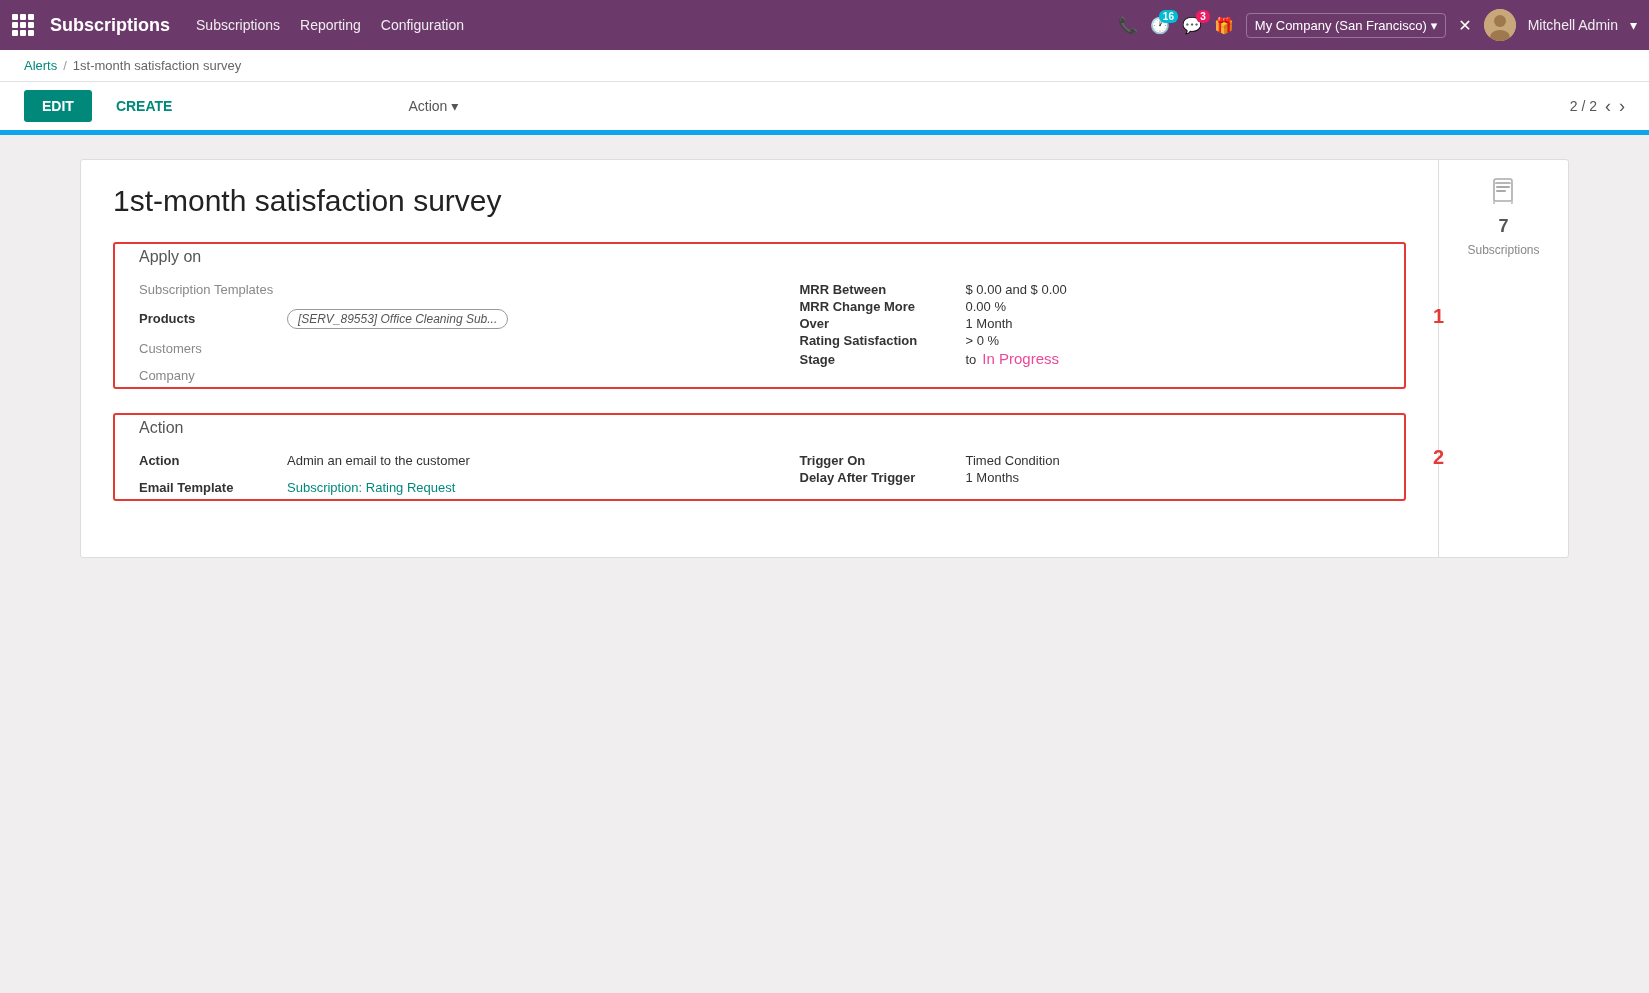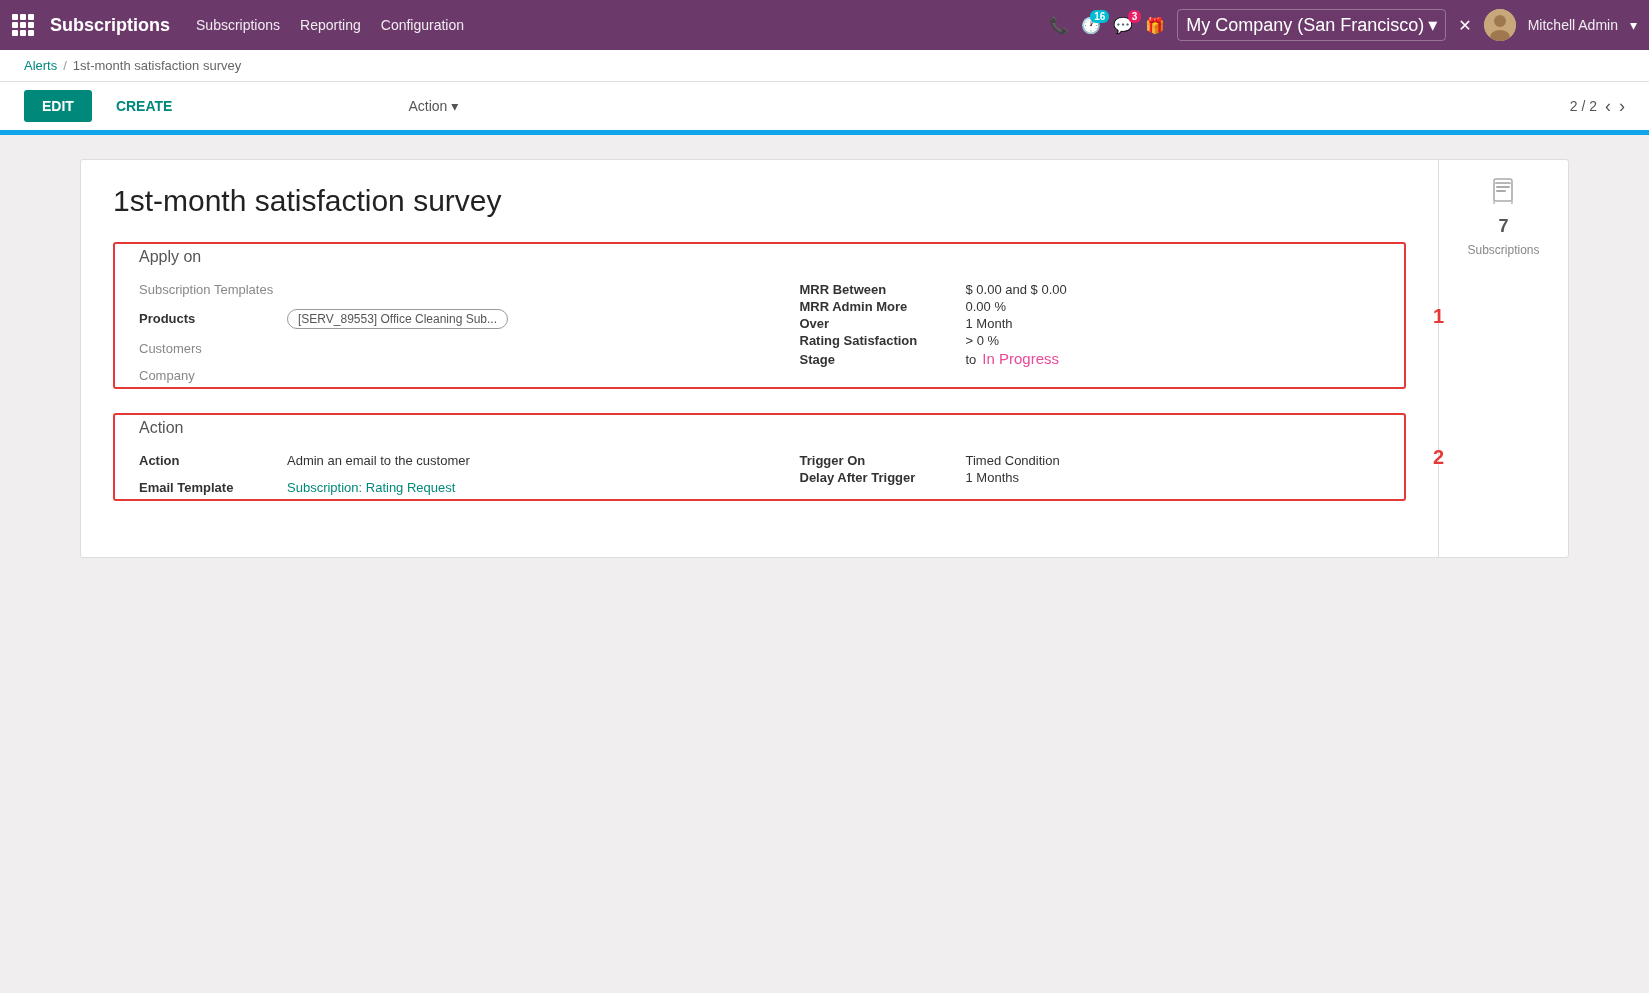--- a/index.html
+++ b/index.html
@@ -21,21 +21,21 @@
     .topnav-icons { display: flex; align-items: center; gap: 12px; }
     .topnav-icon { color: #fff; cursor: pointer; font-size: 16px; position: relative; }
     .badge {
       position: absolute; top: -6px; right: -8px;
       background: #00bcd4; color: #fff; border-radius: 6px;
       font-size: 10px; padding: 1px 4px; font-weight: bold;
     }
     .badge-msg { background: #e91e63; }
     .company-selector {
       color: #fff; cursor: pointer; display: flex; align-items: center; gap: 4px;
-      border: 1px solid rgba(255,255,255,0.3); border-radius: 4px; padding: 4px 8px; font-size: 18px;
+      border: 1px solid rgba(255,255,255,0.3); border-radius: 4px; padding: 4px 8px; font-size: 13px;
     }
     .user-avatar {
       width: 32px; height: 32px; border-radius: 50%; background: #c8a87a;
       display: flex; align-items: center; justify-content: center; overflow: hidden;
       cursor: pointer;
     }
     .grid-icon { display: grid; grid-template-columns: repeat(3,6px); gap: 2px; cursor: pointer; }
     .grid-icon span { width: 6px; height: 6px; background: #fff; border-radius: 1px; display: block; }
 
     
@@ -108,21 +108,21 @@
       display: grid; grid-template-columns: 1fr 1fr; gap: 0;
     }
     .field-group { display: flex; flex-direction: column; gap: 12px; }
     .field-row { display: flex; align-items: baseline; gap: 8px; }
     .field-label { color: #888; font-size: 13px; min-width: 140px; }
     .field-label-bold { color: #333; font-size: 13px; font-weight: bold; min-width: 140px; }
     .field-value { color: #333; font-size: 13px; }
     .field-value-link { color: #00897b; font-size: 13px; cursor: pointer; text-decoration: none; }
     .field-value-badge {
       border: 1px solid #999; border-radius: 12px; padding: 2px 10px;
-      color: #555; font-size: 12px; background: transparent;
+      color: #555; font-size: 12px; background: transparent; font-style: italic;
     }
     .field-value-teal { color: #ec4899; font-size: 15px; }
 
     .section-right { padding-left: 40px; display: flex; flex-direction: column; gap: 2px; }
     .mrr-row { display: flex; align-items: baseline; gap: 6px; }
     .mrr-label { color: #333; font-weight: bold; font-size: 13px; min-width: 160px; }
     .mrr-value { color: #333; font-size: 13px; }
   </style>
 </head>
 <body>
@@ -237,21 +237,21 @@
               <span class="field-label">Company</span>
             </div>
           </div>
 
           <div class="section-right">
             <div class="mrr-row">
               <span class="mrr-label">MRR Between</span>
               <span class="mrr-value">$ 0.00  and  $ 0.00</span>
             </div>
             <div class="mrr-row">
-              <span class="mrr-label">MRR Admin More</span>
+              <span class="mrr-label">MRR Change More</span>
               <span class="mrr-value">0.00 %</span>
             </div>
             <div class="mrr-row">
               <span class="mrr-label">Over</span>
               <span class="mrr-value">1 Month</span>
             </div>
             <div class="mrr-row">
               <span class="mrr-label">Rating Satisfaction</span>
               <span class="mrr-value">&gt; 0 %</span>
             </div>

